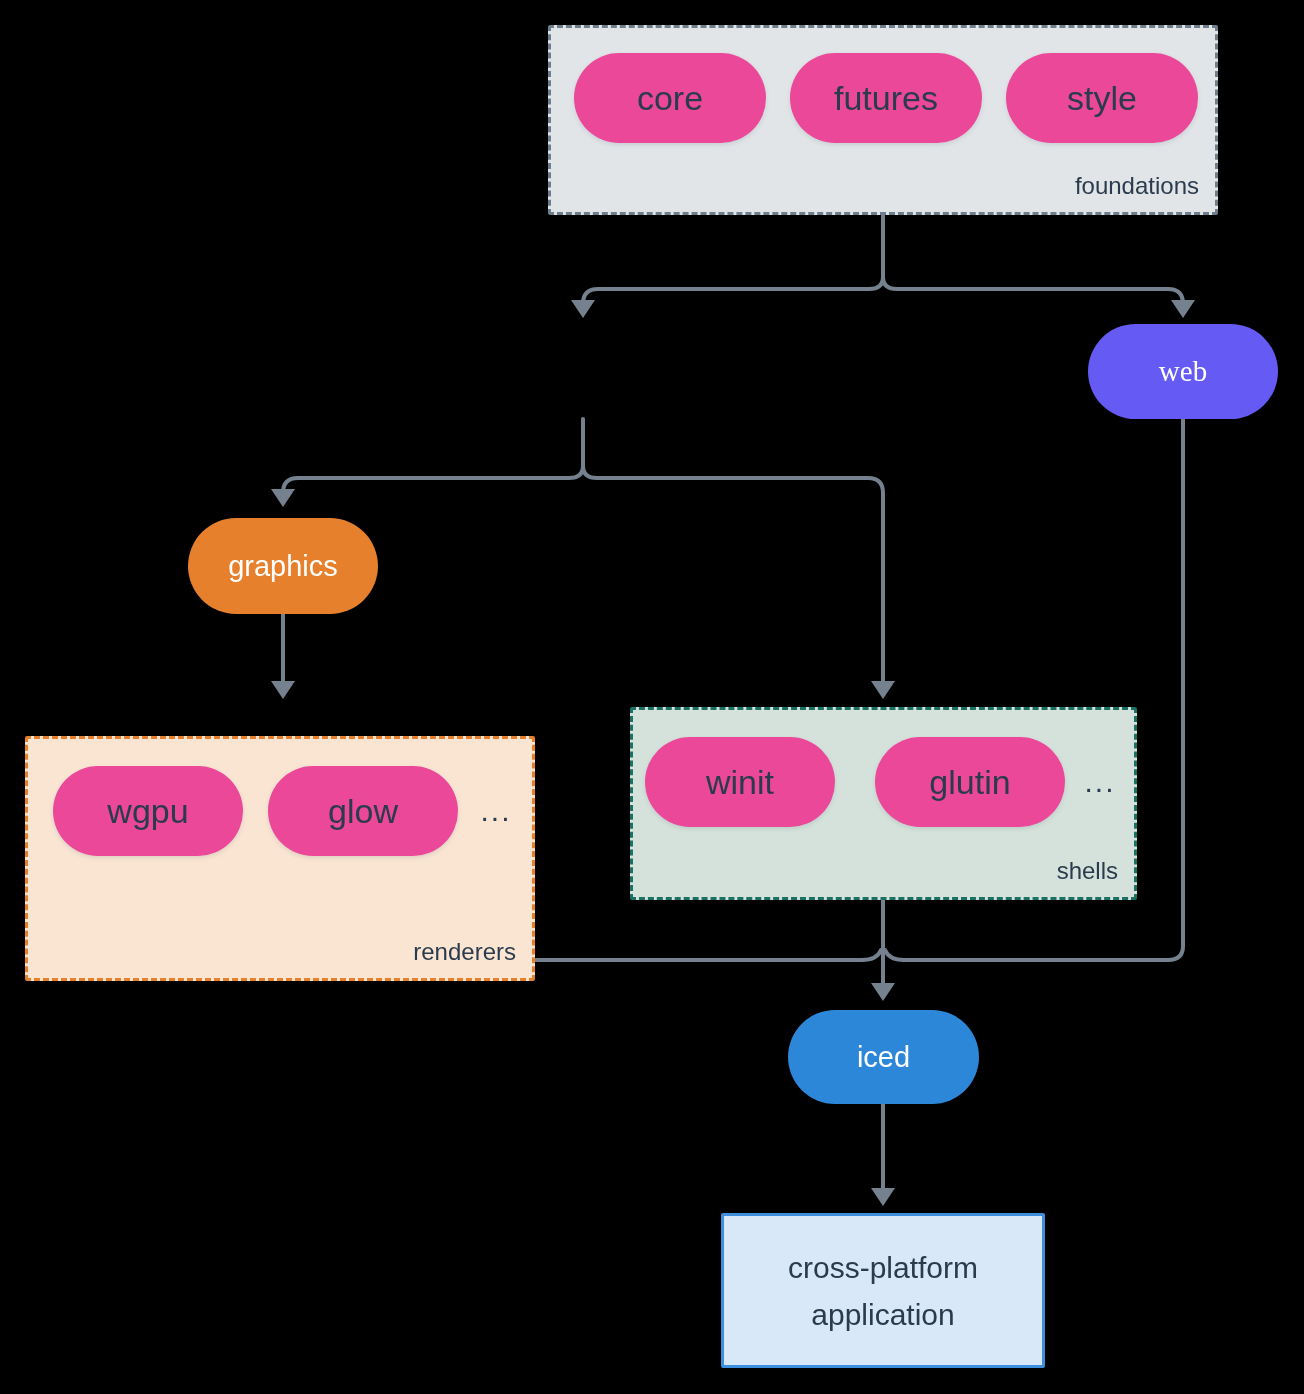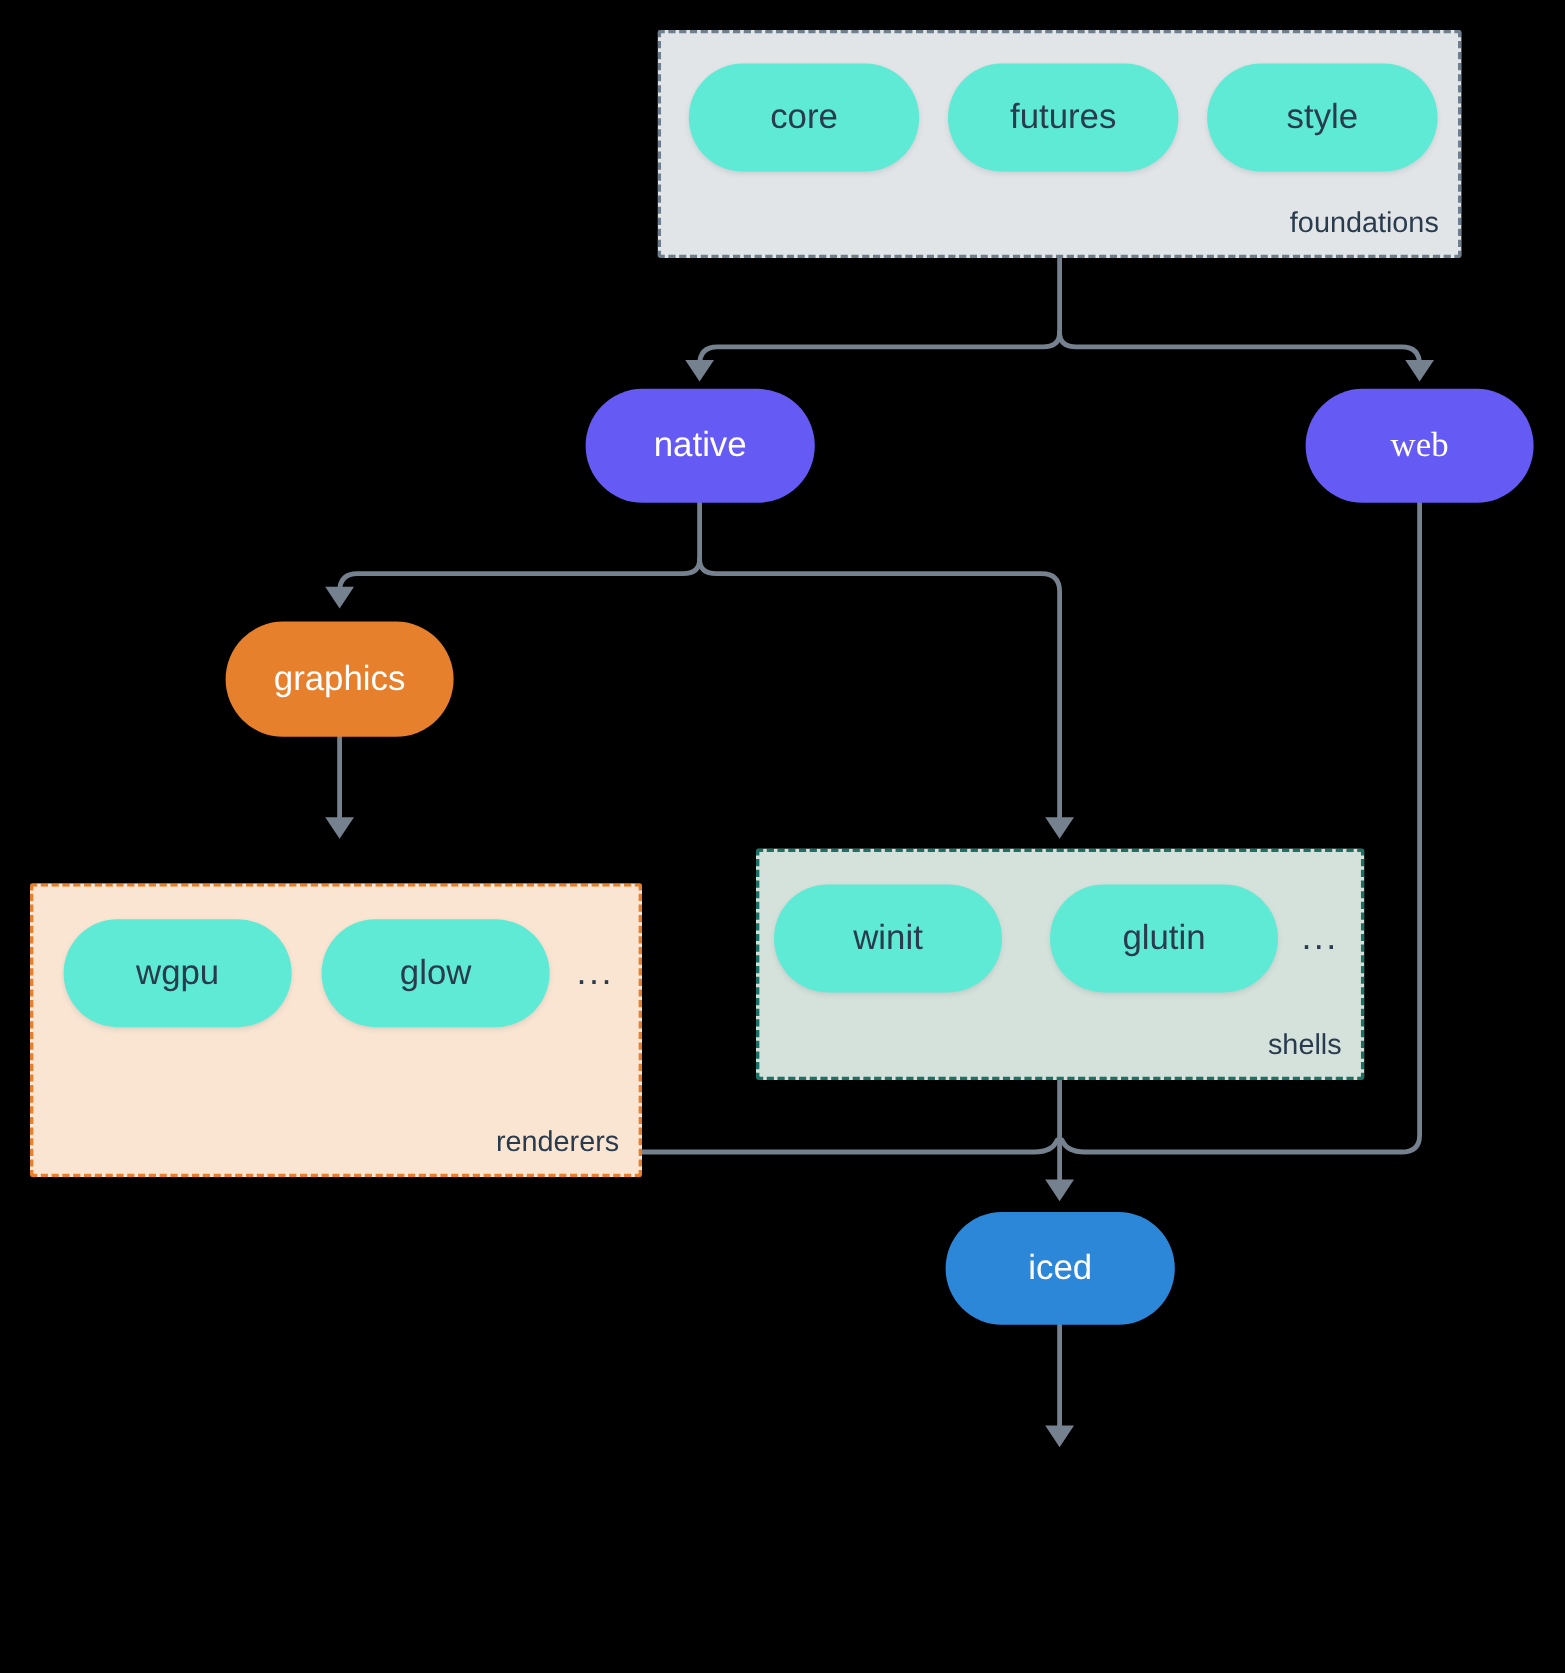--- a/index.html
+++ b/index.html
@@ -25,26 +25,26 @@
     position: absolute;
     border: 3px dashed #6F7E8C;
     background: #E1E5E8;
     box-sizing: border-box;
     border-radius: 2px;
   }
   .group.renderers { background: #FAE5D3; border-color: #E6802C; }
   .group.shells    { background: #D4E2DB; border-color: #1B7163; }
   .pill {
     position: absolute;
-    background: #5eead4;
+    background: #ec4899;
     border-radius: 46px;
     display: flex;
     align-items: center;
     justify-content: center;
-    font-size: 29px;
+    font-size: 34px;
     color: #2A3B4D;
     box-shadow: 0 2px 4px rgba(100,110,120,0.18);
   }
   .node {
     position: absolute;
     border-radius: 48px;
     display: flex;
     align-items: center;
     justify-content: center;
     font-size: 29px;
@@ -128,23 +128,20 @@
       </div>
     <div class="pill" style="left:455px; top:25px; width:192px; height:90px;">
         <span>style</span>
       </div>
     <div class="pill" style="left:239px; top:25px; width:192px; height:90px;">
         <span>futures</span>
       </div>
     <div class="group-label">foundations</div>
   </div>
 
-  <div class="node purple" style="left:488px; top:324px; width:191px; height:95px;">
-      <span>native</span>
-    </div>
   <div class="node purple" style="left:1088px; top:324px; width:190px; height:95px;font-family:Liberation Serif, serif;">
       <span>web</span>
     </div>
 
   <div class="node orange" style="left:188px; top:518px; width:190px; height:96px;">
       <span>graphics</span>
     </div>
 
   <div class="group renderers" style="left:25px; top:736px; width:510px; height:245px;">
     <div class="pill" style="left:25px; top:27px; width:190px; height:90px;">
@@ -165,14 +162,18 @@
         <span>glutin</span>
       </div>
     <div class="ellipsis" style="left:437px; top:27px; width:60px; height:90px;">...</div>
     <div class="group-label">shells</div>
   </div>
 
   <div class="node blue" style="left:788px; top:1010px; width:191px; height:94px;">
       <span>iced</span>
     </div>
 
+  <div class="app-box">
+    <div>cross-platform</div>
+    <div>application</div>
+  </div>
 
 </div>
 
 </body></html>

